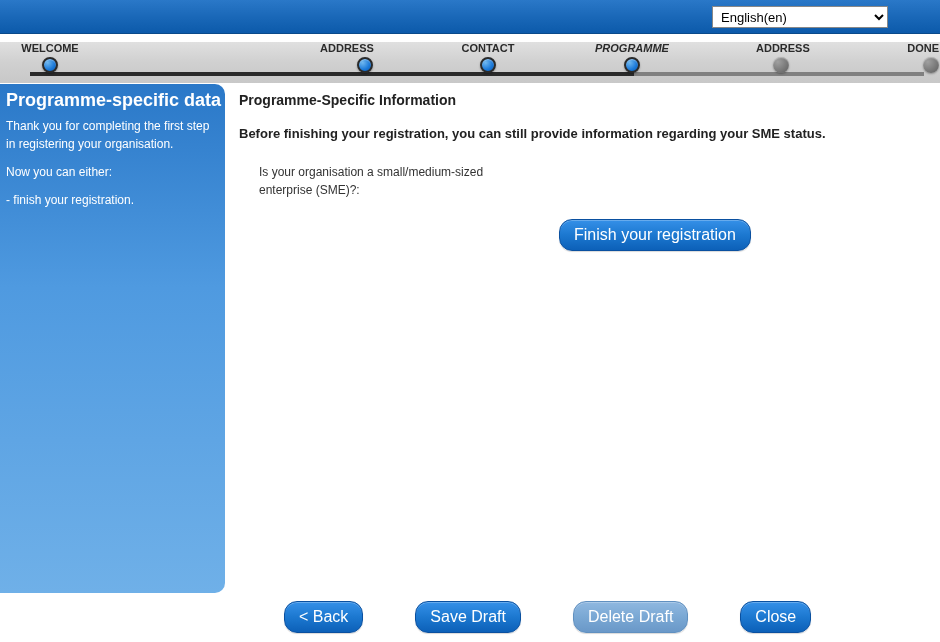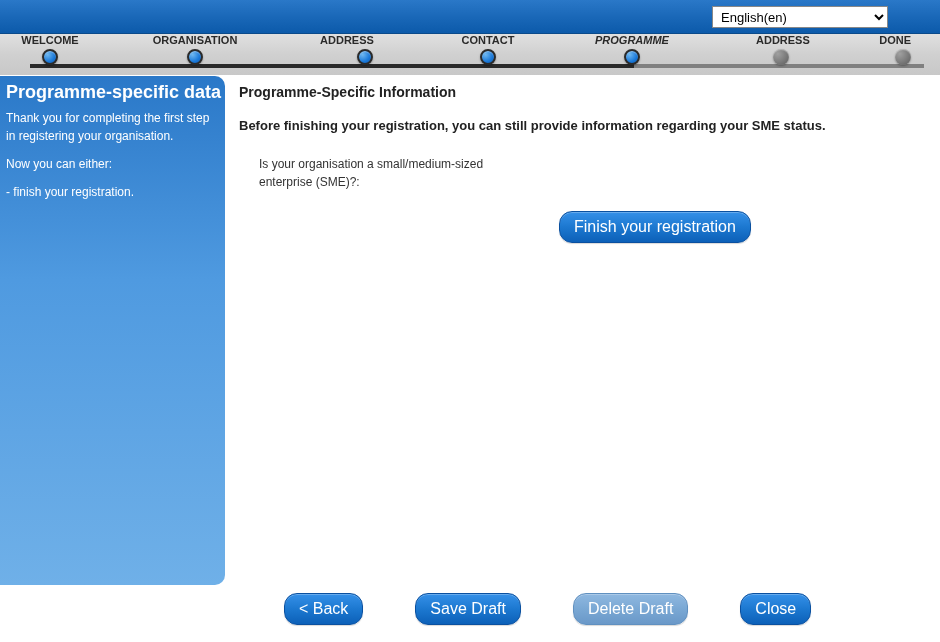--- a/index.html
+++ b/index.html
@@ -31,20 +31,21 @@
     font-size: 13px;
     padding: 2px 4px;
     background: #fff;
     border: 1px solid #888;
   }
   .stepper-bar {
     background: linear-gradient(to bottom, #e0e0e0 0%, #d0d0d0 50%, #c8c8c8 100%);
     height: 42px;
     position: relative;
     border-bottom: 1px solid #fff;
+    margin-top: 8px;
   }
   .stepper-line {
     position: absolute;
     top: 30px;
     height: 4px;
     background: #2a2a2a;
   }
   .stepper-line.inactive {
     background: #808080;
   }
@@ -173,41 +174,37 @@
 </div>
 
 <div class="stepper-bar">
   <div class="stepper-line" style="left:30px; width:604px;"></div>
   <div class="stepper-line inactive" style="left:634px; width:290px;"></div>
 
   <div class="step" style="left:10px; width:80px;">
     <div class="step-label">WELCOME</div>
     <div class="step-dot active"></div>
   </div>
-  <div class="step" style="left:150px; width:90px;">
-    <div class="step-label">ORGANISATION</div>
-    <div class="step-dot active"></div>
-  </div>
   <div class="step" style="left:317px; width:60px;">
     <div class="step-label">ADDRESS</div>
     <div class="step-dot active" style="margin-left:40px;"></div>
   </div>
   <div class="step" style="left:458px; width:60px;">
     <div class="step-label">CONTACT</div>
     <div class="step-dot active"></div>
   </div>
   <div class="step" style="left:592px; width:80px;font-style:italic;">
     <div class="step-label">PROGRAMME</div>
     <div class="step-dot active"></div>
   </div>
   <div class="step" style="left:756px; width:50px;">
     <div class="step-label">ADDRESS</div>
     <div class="step-dot inactive"></div>
   </div>
-  <div class="step" style="left:861px; width:50px; text-align:right;">
+  <div class="step" style="left:889px; width:50px; text-align:right;">
     <div class="step-label">DONE</div>
     <div class="step-dot inactive" style="margin-right:0; margin-left:auto;"></div>
   </div>
 </div>
 
 <div class="main-area">
   <div class="sidebar">
     <div class="sidebar-title">Programme-specific data</div>
     <div class="sidebar-text">Thank you for completing the first step in registering your organisation.</div>
     <div class="sidebar-text">Now you can either:</div>

